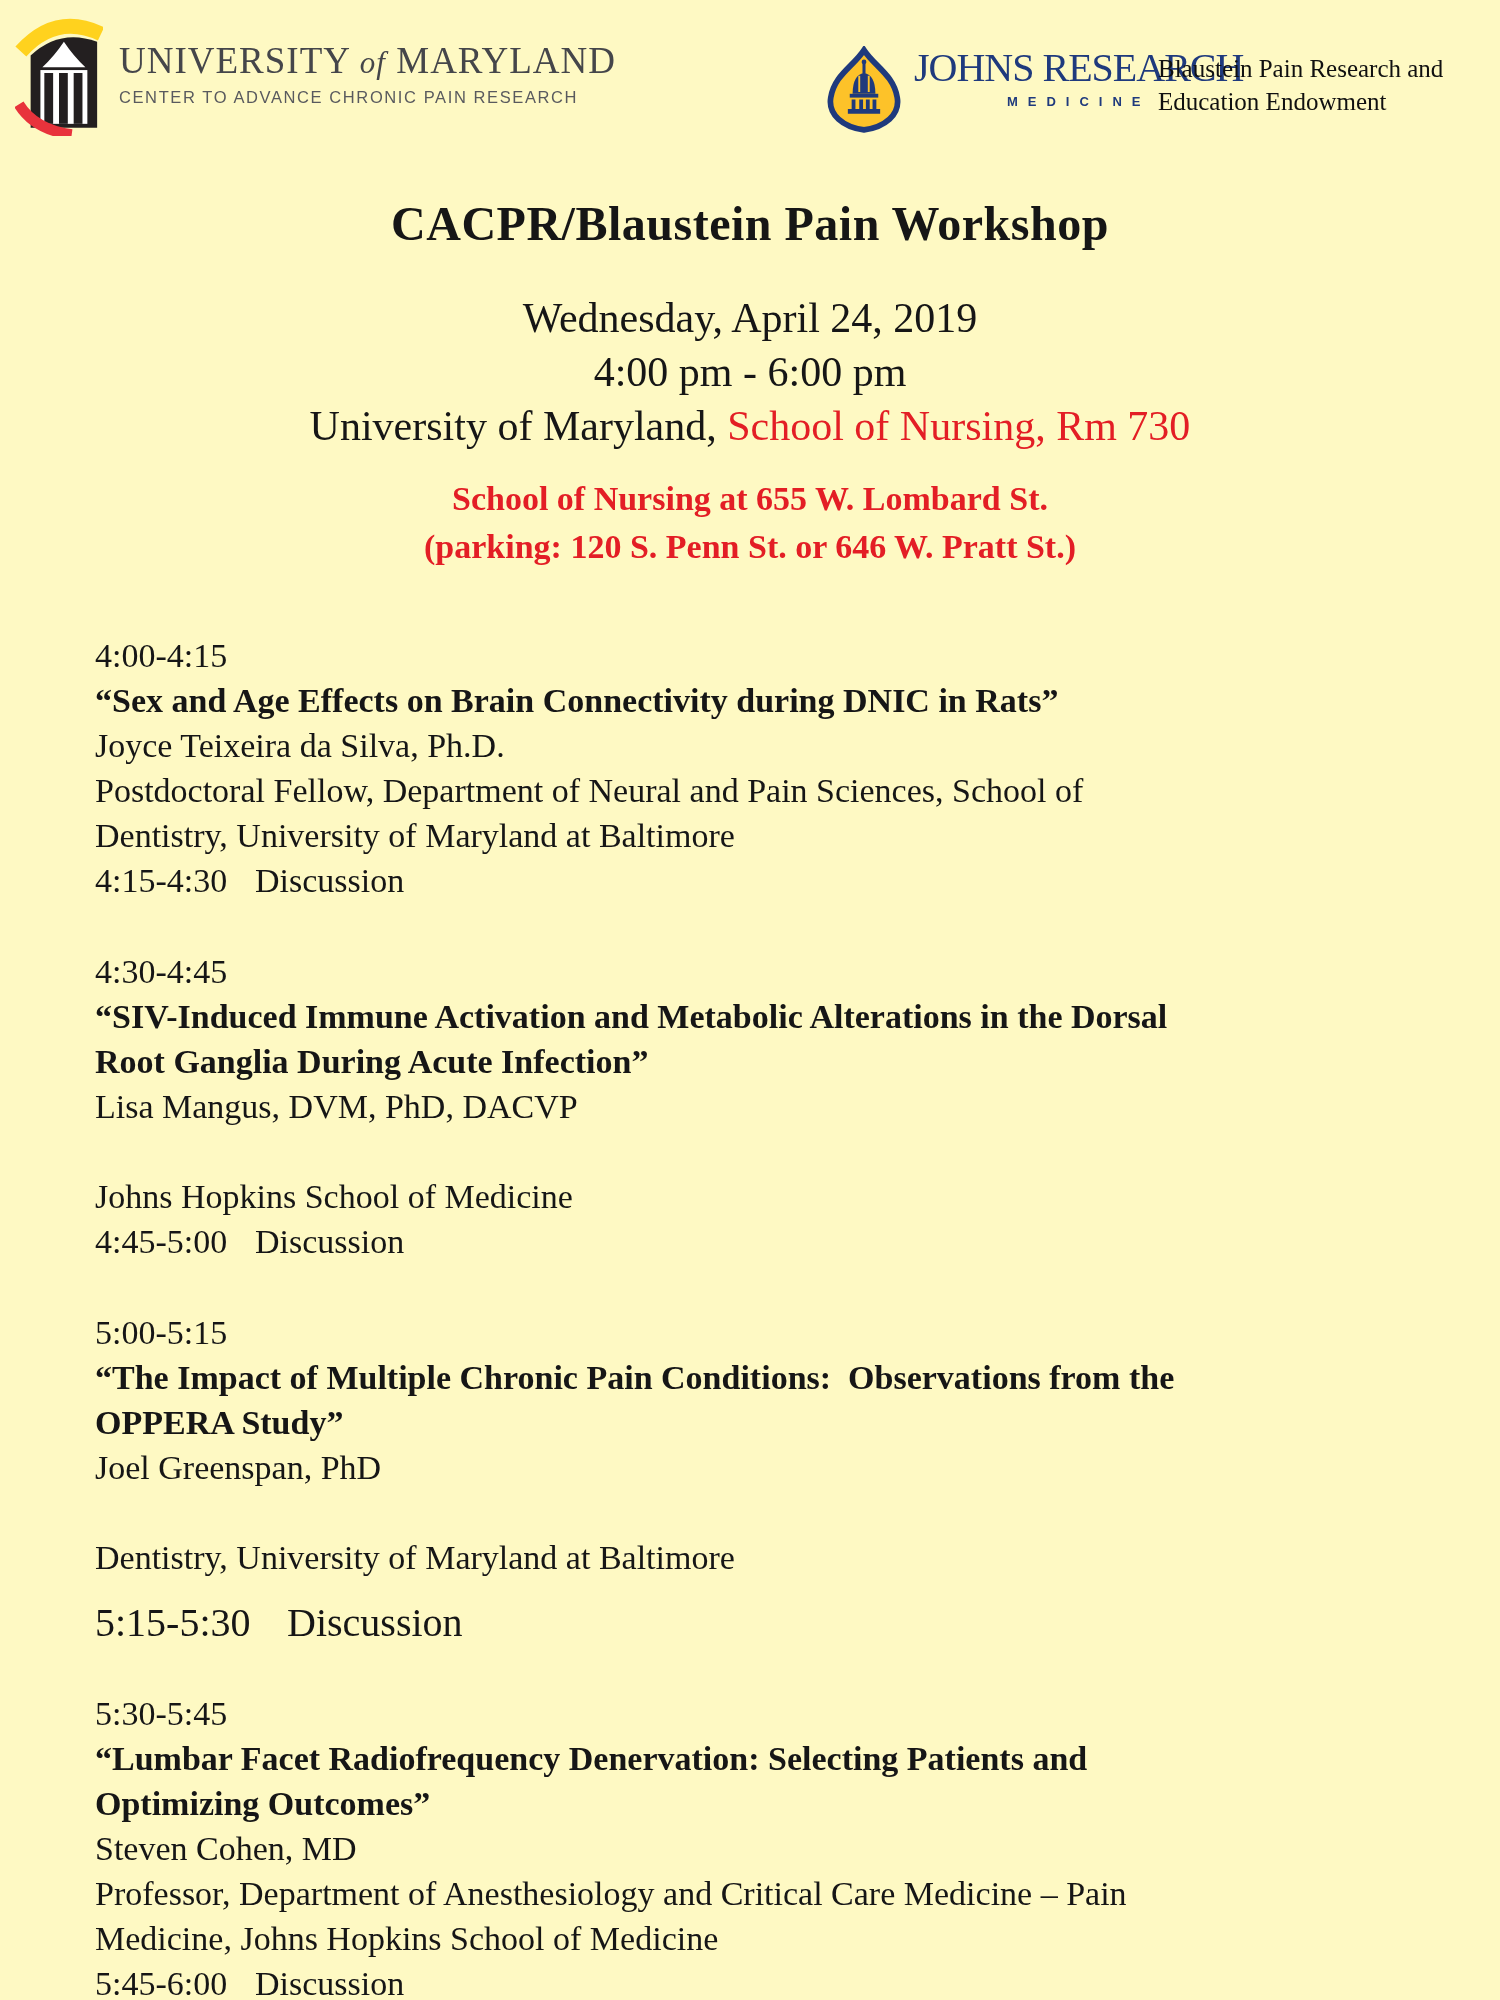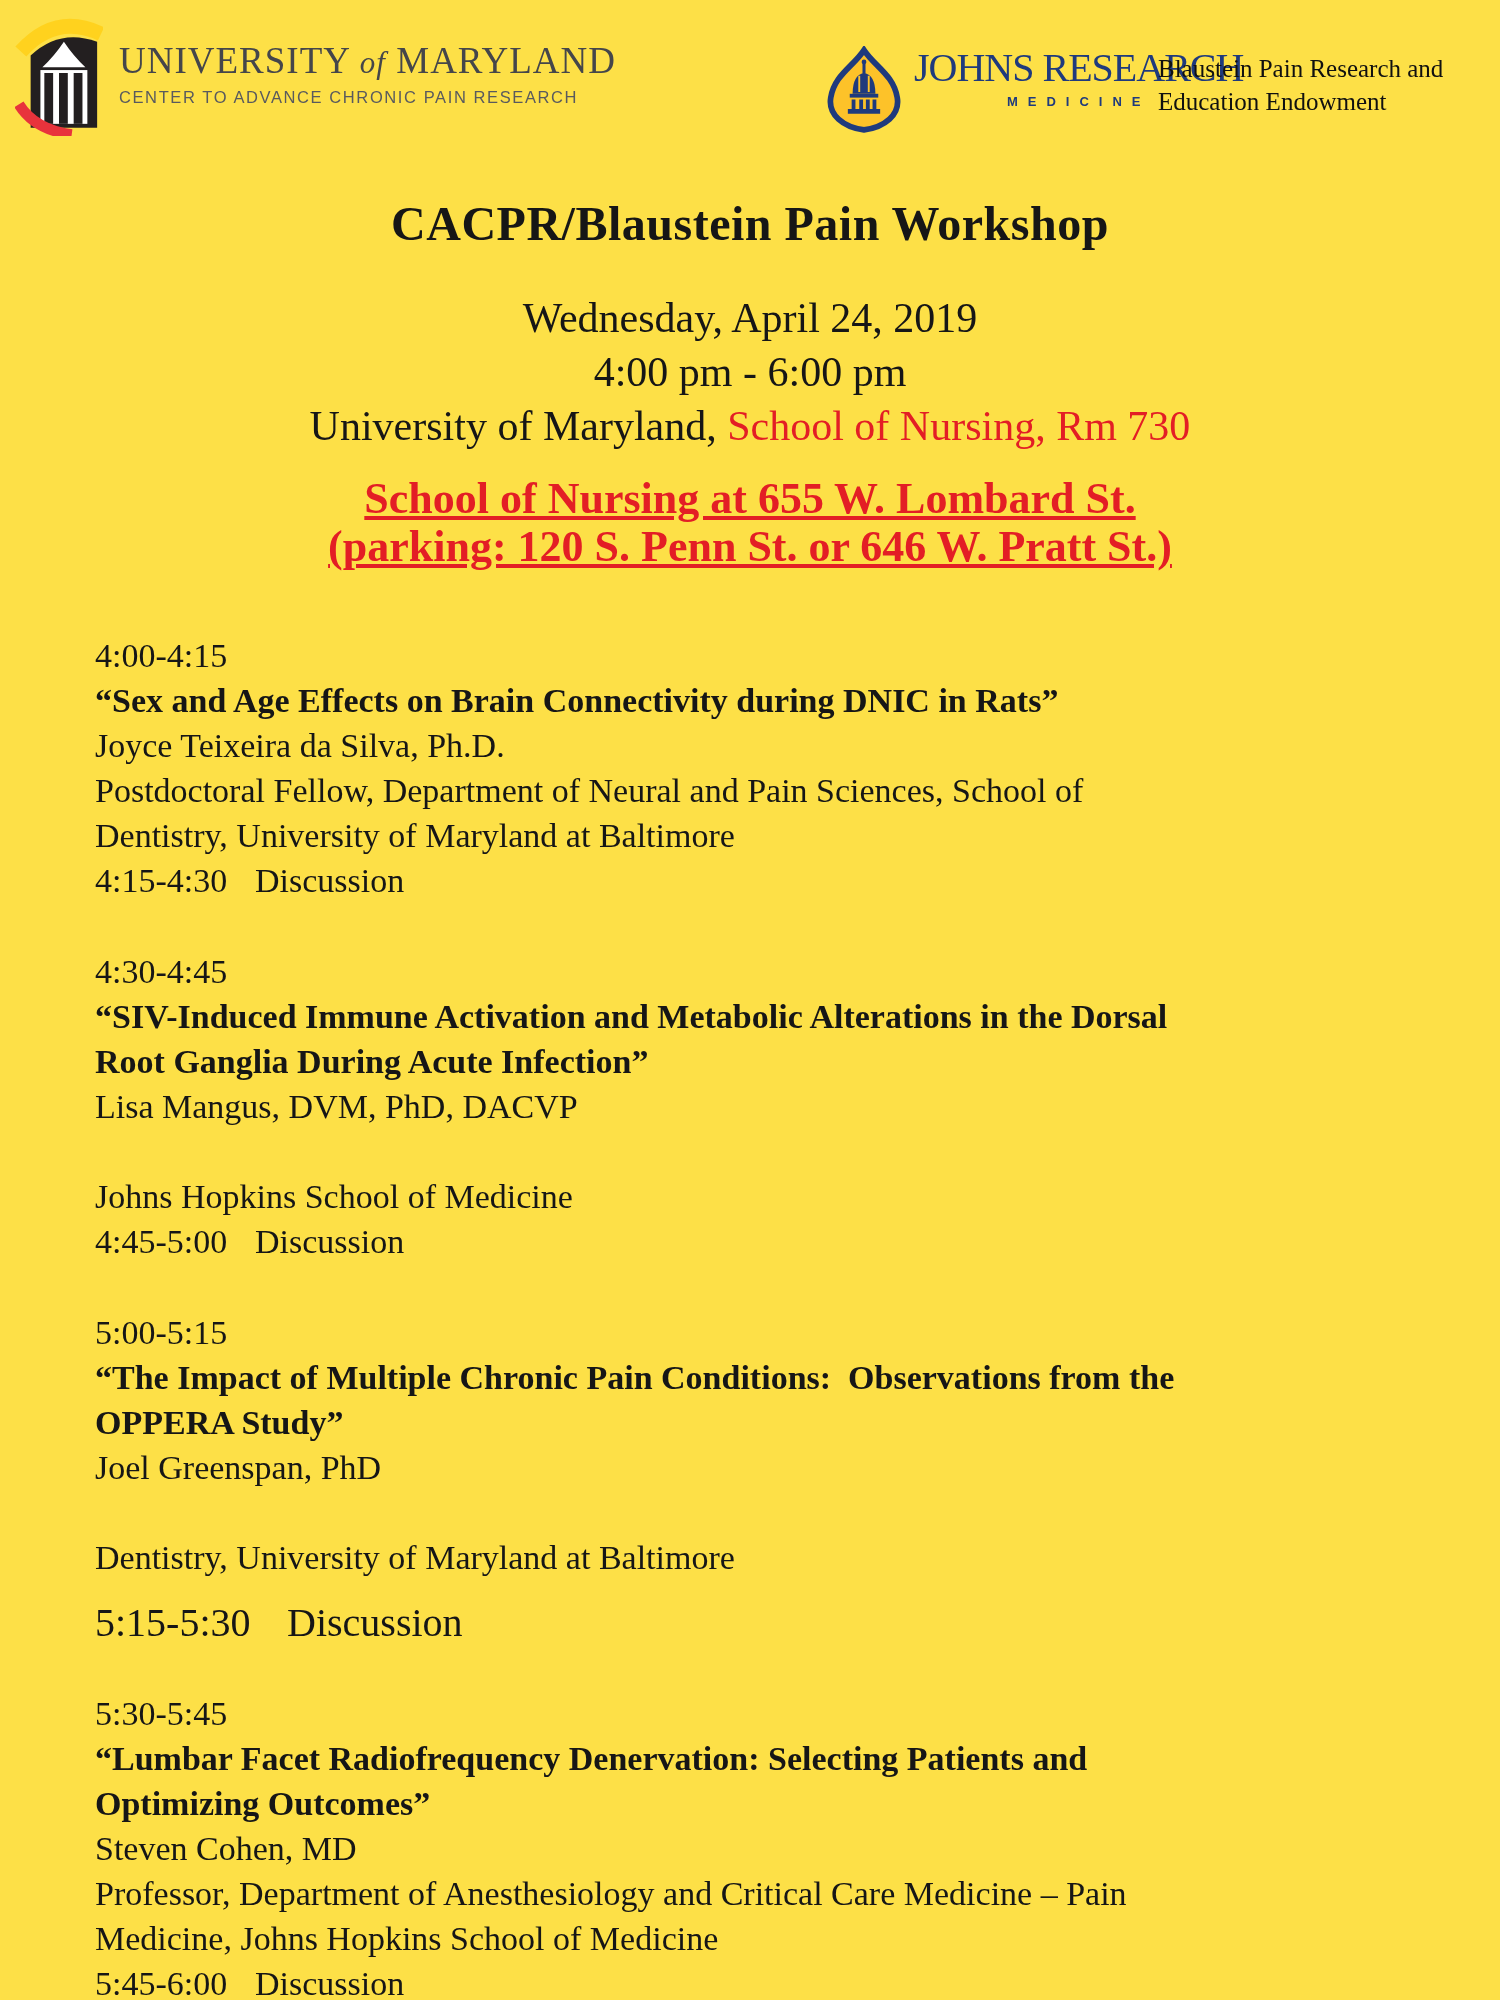--- a/index.html
+++ b/index.html
@@ -1,20 +1,20 @@
 <!DOCTYPE html>
 <html style="--accent-red: #e31e25; --jh-blue: #1f3a7d; --jh-gold: #fdc229; --umd-gold: #ffd21e; --umd-red: #e8333c; --umd-black: #231f20; --text: #161616;"><head>
 <meta charset="utf-8">
 <style>
   html,body { margin:0; padding:0; background:#888; }
   .page {
     position:relative;
     width:1500px; height:2000px;
     margin:0 auto;
-    background:#fde047;
+    background:#fef9c3;
     font-family:"Liberation Serif", serif;
     color:var(--text, #161616);
     overflow:hidden;
   }
 
   
   .header { position:relative; height:160px; }
 
   .umd-logo { position:absolute; left:15px; top:10px; display:flex; align-items:center; gap:16px; }
   .umd-text-line1 { font-size:37px; color:#45464a; letter-spacing:1px; white-space:nowrap; }
@@ -25,21 +25,21 @@
   .jhm-name { font-size:40px; color:var(--jh-blue,#1f3a7d); letter-spacing:-1px; white-space:nowrap; line-height:44px; }
   .jhm-division { font-family:"Liberation Sans", sans-serif; font-weight:bold; font-size:13px; letter-spacing:10px; color:var(--jh-blue,#1f3a7d); margin-top:4px; text-align:center; }
 
   .endowment { position:absolute; left:1158px; top:52px; font-size:25px; line-height:33px; color:#101010; }
 
   
   .content { padding:0 95px; }
   .doc-title { text-align:center; font-size:48px; font-weight:bold; margin-top:36px; letter-spacing:0.5px; }
   .event-block { text-align:center; font-size:42px; line-height:54px; margin-top:40px; }
   .loc-red { color:var(--accent-red,#e31e25); }
-  .address-block { text-align:center; font-size:44px; font-weight:bold; line-height:48px; color:var(--accent-red,#e31e25); margin-top:22px;text-decoration:underline; }
+  .address-block { text-align:center; font-size:34px; font-weight:bold; line-height:48px; color:var(--accent-red,#e31e25); margin-top:22px; }
 
   
   .sessions { margin-top:62px; font-size:34px; line-height:45px; }
   .session { margin-bottom:46px; }
   .session-title { font-weight:bold; }
   .session-title span, .session-affiliation span { white-space:pre-wrap; }
   .discussion-row .disc-time { display:inline-block; min-width:160px; }
   .discussion-row.large { font-size:40px; margin:20px 0 22px 0; }
   .discussion-row.large .disc-time { min-width:192px; }
 

